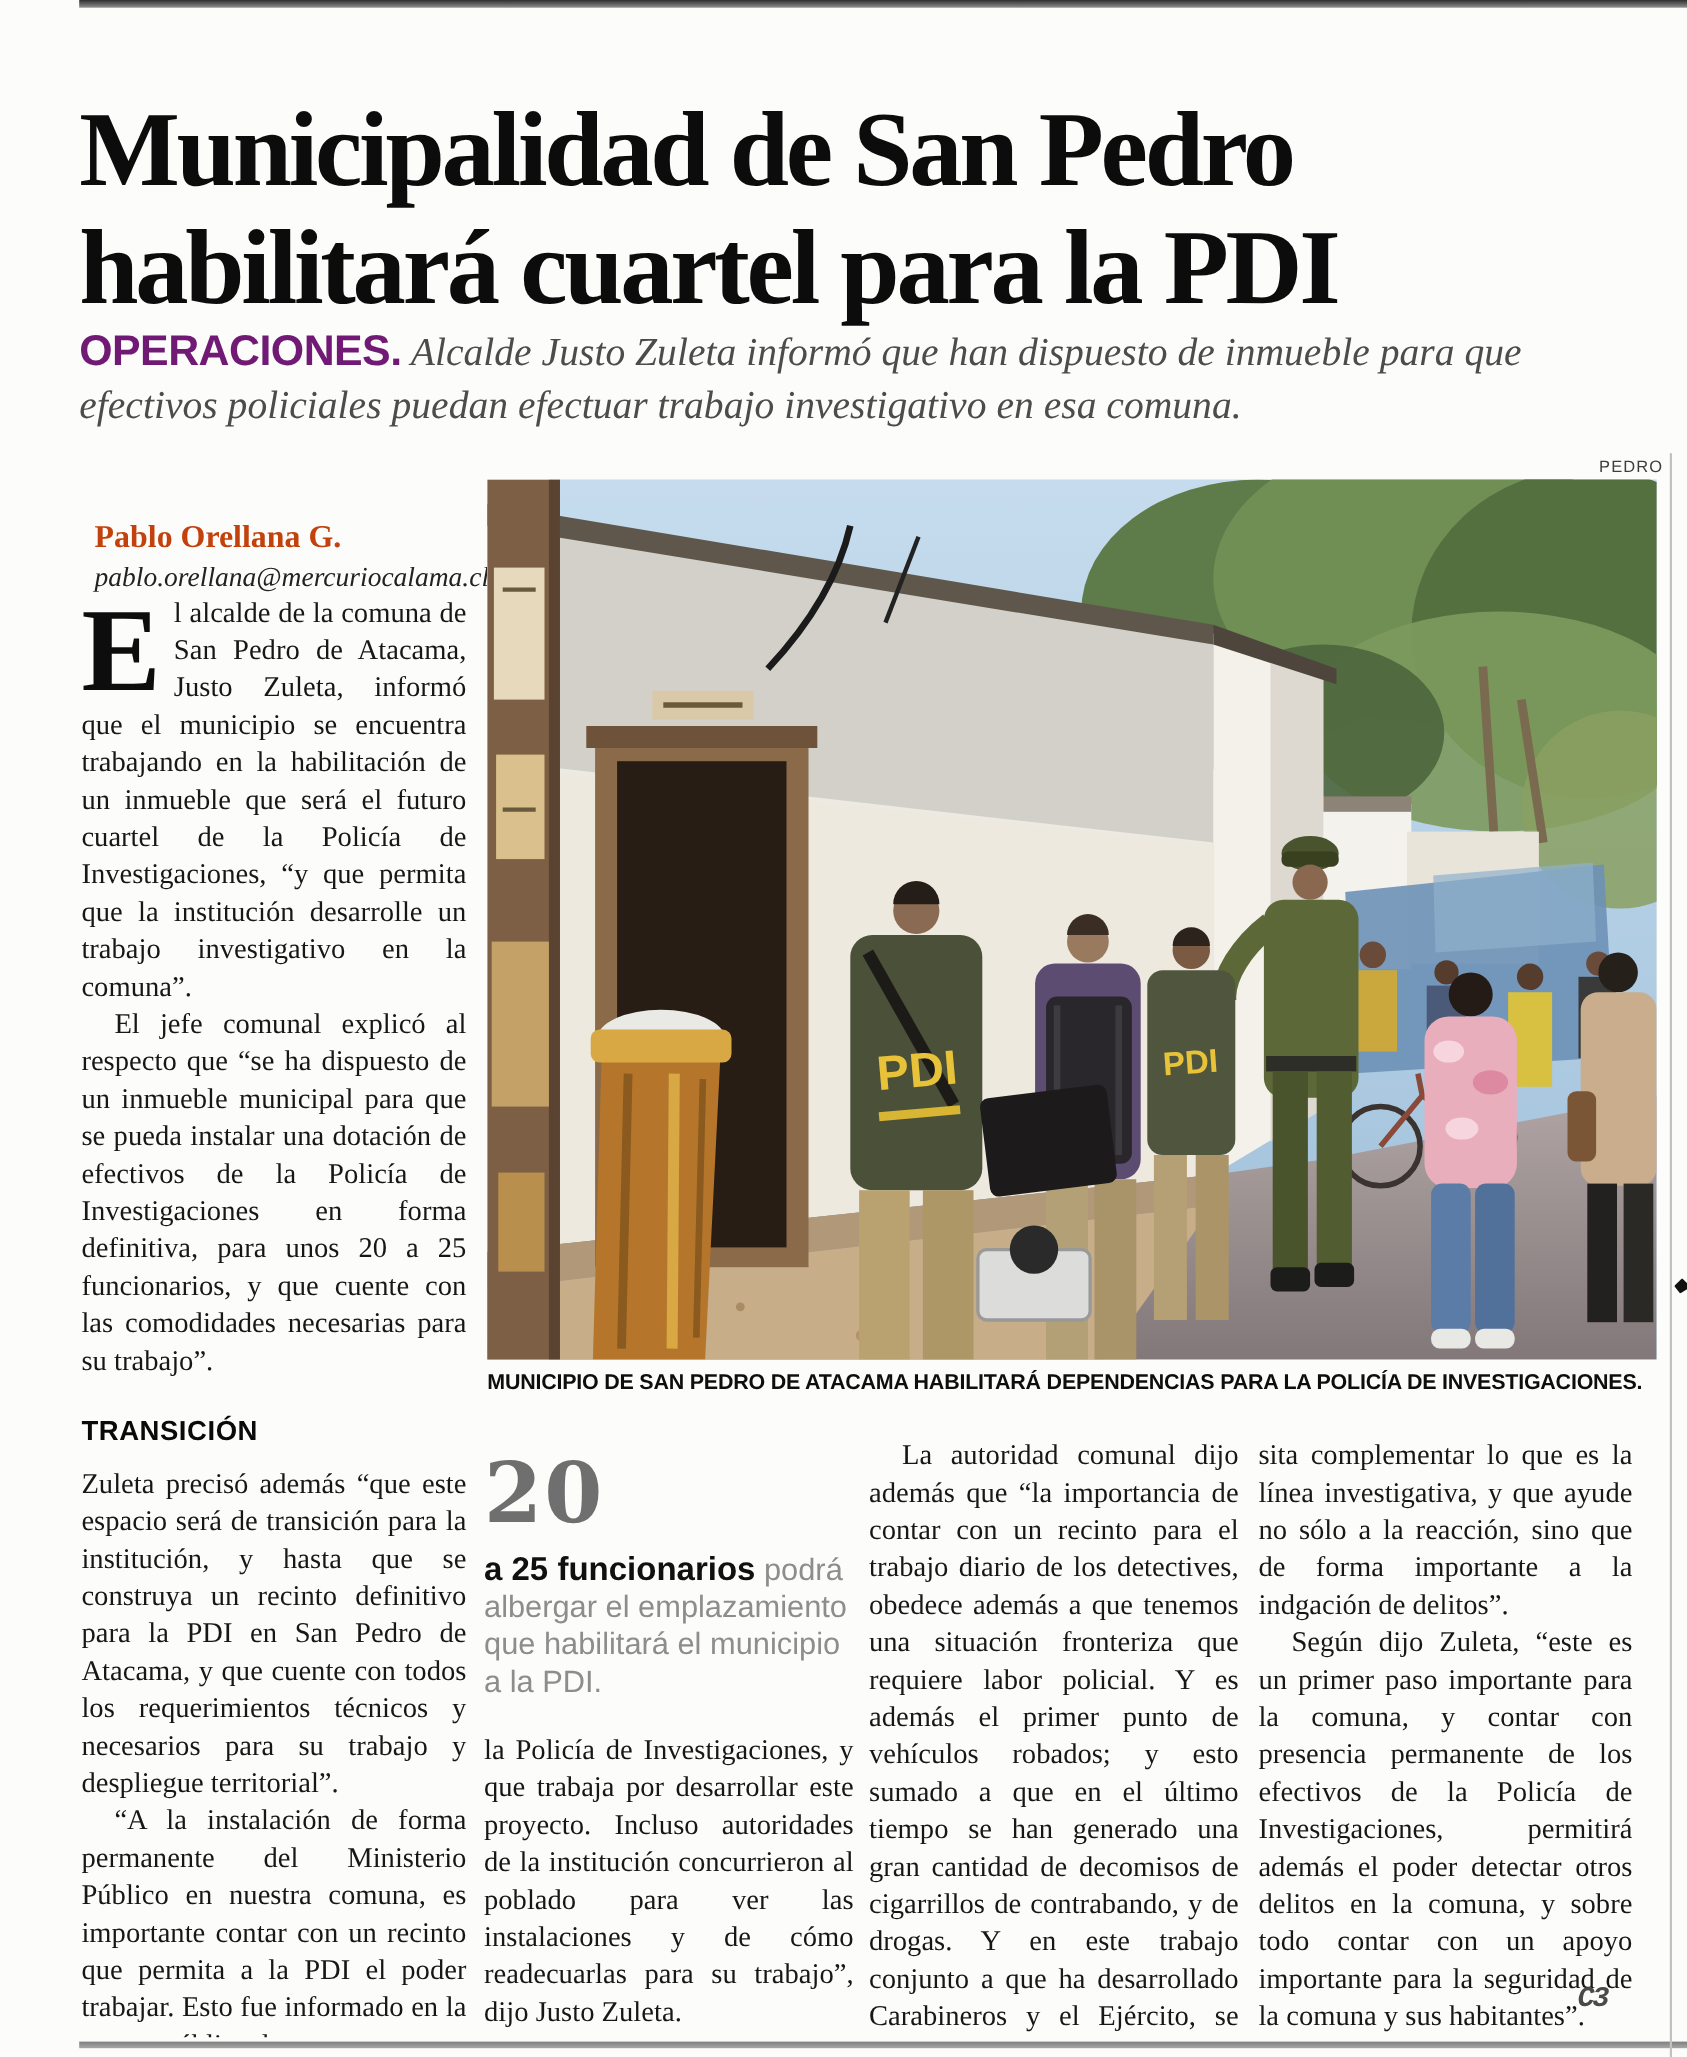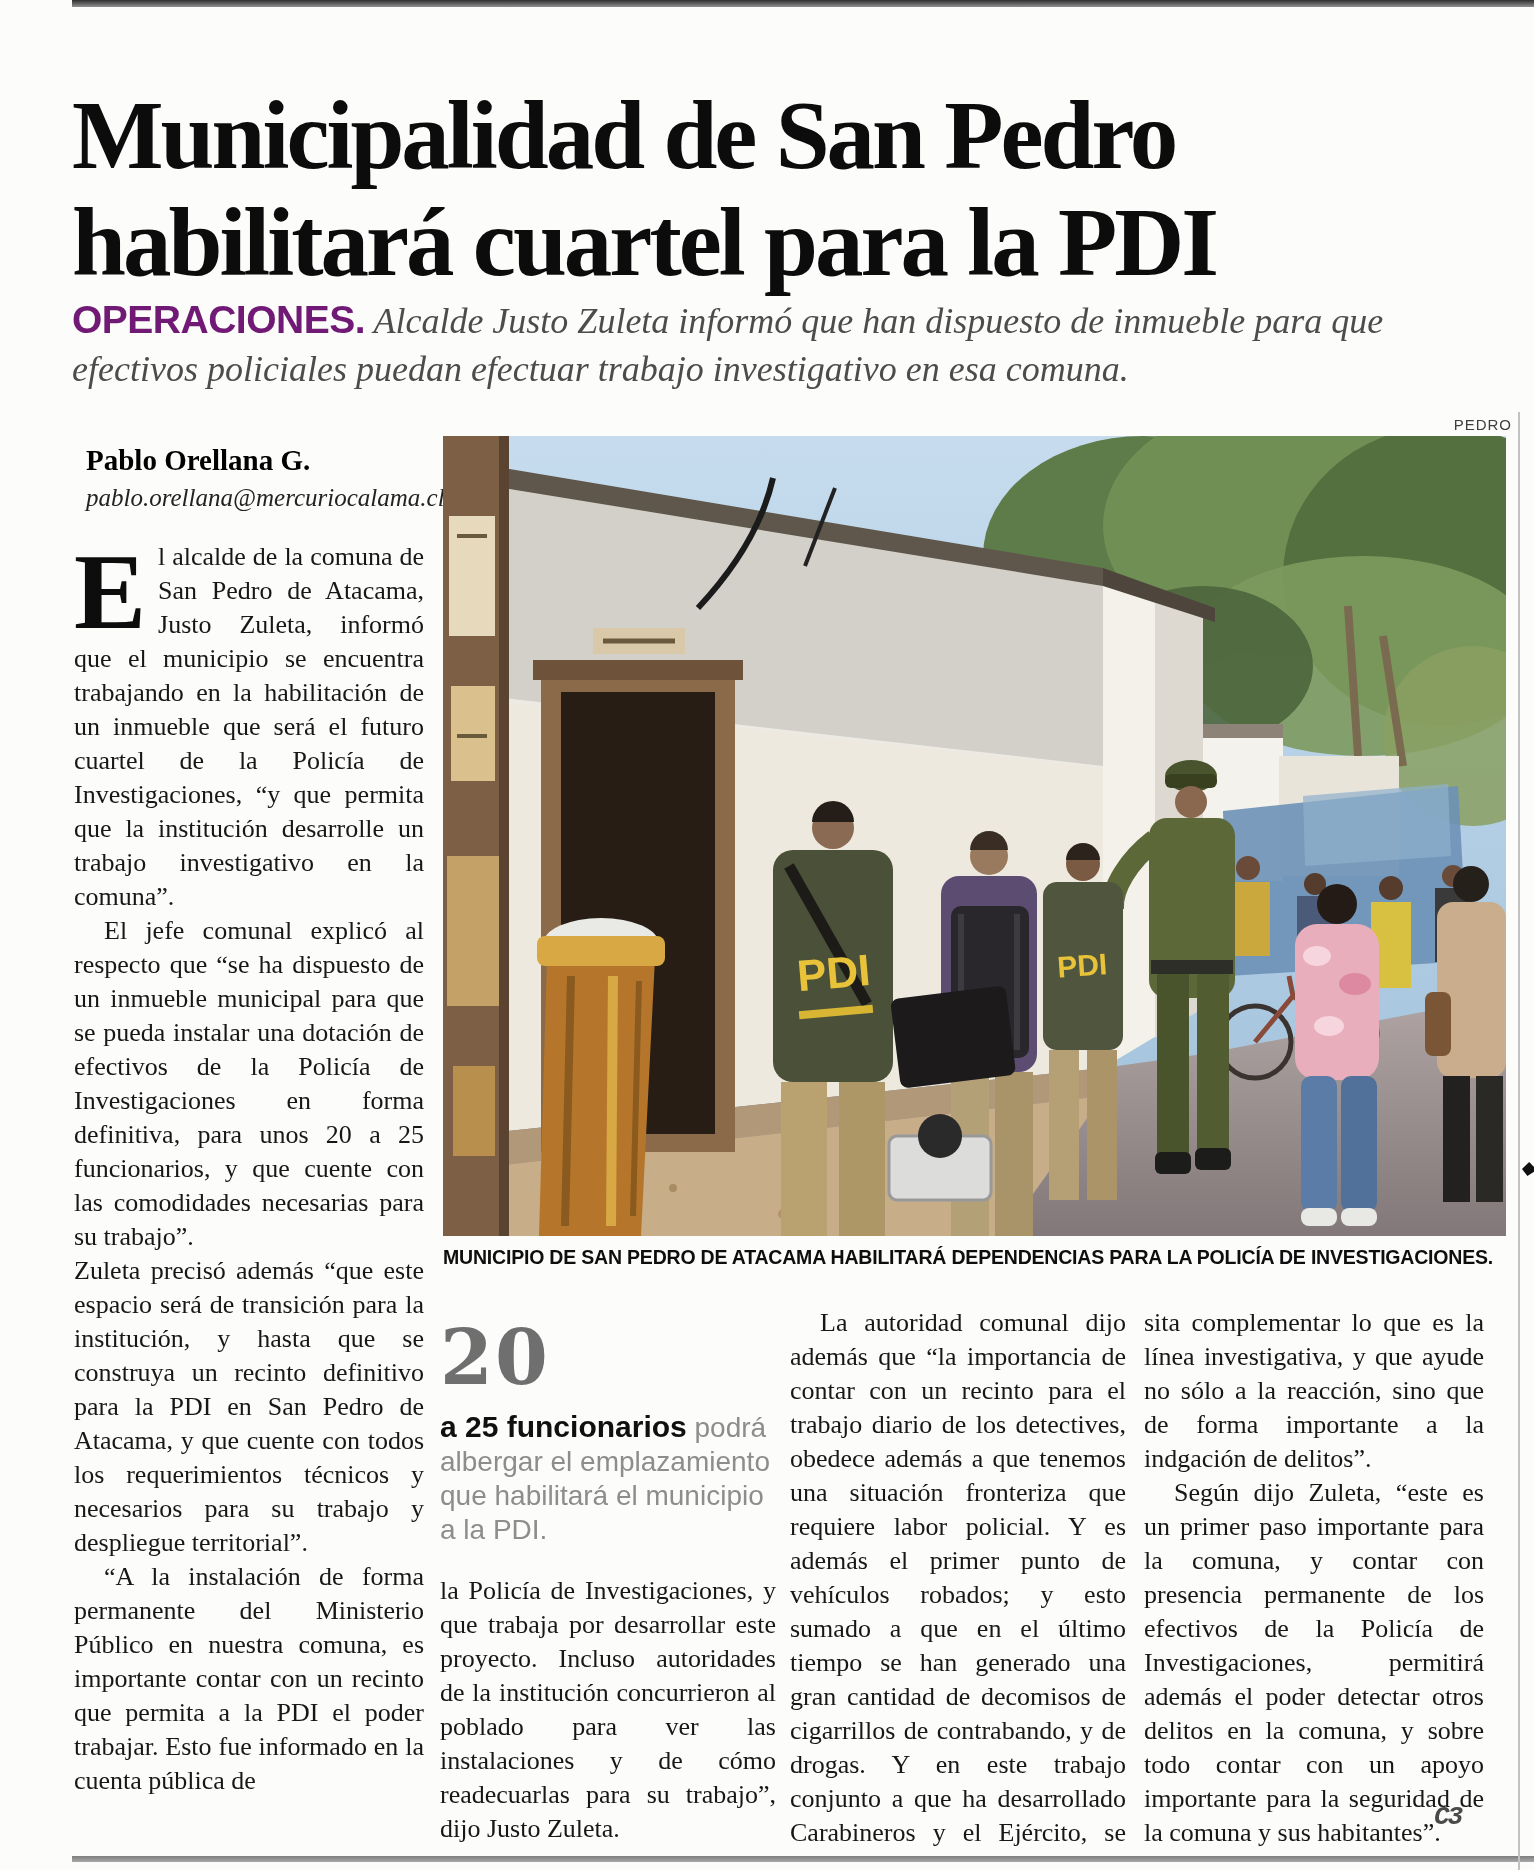--- a/index.html
+++ b/index.html
@@ -22,21 +22,21 @@
   
   .deck{position:absolute;left:72px;top:296px;width:1424px;
     font-size:36px;line-height:48px;font-style:italic;color:#4c4c4c;}
   .kicker{font-style:normal;font-family:"Liberation Sans",sans-serif;
     font-weight:bold;font-size:39px;color:#701a75;letter-spacing:-0.5px;}
   
   .credit{position:absolute;right:22px;top:416px;
     font-family:"Liberation Sans",sans-serif;font-size:15px;letter-spacing:1px;color:#3e3e3e;}
   
   .byline{position:absolute;left:86px;top:444px;width:340px;}
-  .byline .author{font-weight:bold;font-size:29px;color:#000000;}
+  .byline .author{font-weight:bold;font-size:29px;color:#c2410c;margin-top:28px;}
   .byline .email{font-style:italic;font-size:25px;color:#222;margin-top:7px;}
   
   .bodycol{font-size:26px;line-height:34px;text-align:justify;color:#171717;
     hyphens:auto;-webkit-hyphens:auto;overflow:hidden;}
   .bodycol p{margin:0;}
   .indent{text-indent:30px;}
   .col1{position:absolute;left:74px;top:540px;width:350px;height:1312px;}
   .dropcap{float:left;font-weight:bold;font-size:108px;line-height:88px;
     padding:8px 12px 0 0;color:#0d0d0d;}
   .subhead{font-family:"Liberation Sans",sans-serif;font-weight:bold;
@@ -75,20 +75,21 @@
   <div class="credit">PEDRO</div>
 
   <div class="byline">
     <div class="author">Pablo Orellana G.</div>
     <div class="email">pablo.orellana@mercuriocalama.cl</div>
   </div>
 
   <div class="bodycol col1">
     <p><span class="dropcap">E</span><span>l alcalde de la comuna de San Pedro de Atacama, Justo Zuleta, informó que el municipio se encuentra trabajando en la habilitación de un inmueble que será el futuro cuartel de la Policía de Investigaciones, “y que permita que la institución desarrolle un trabajo investigativo en la comuna”.</span></p>
     <p class="indent">El jefe comunal explicó al respecto que “se ha dispuesto de un inmueble municipal para que se pueda instalar una dotación de efectivos de la Policía de Investigaciones en forma definitiva, para unos 20 a 25 funcionarios, y que cuente con las comodidades necesarias para su trabajo”.</p>
+    <div class="subhead">TRANSICIÓN</div>
     <p>Zuleta precisó además “que este espacio será de transición para la institución, y hasta que se construya un recinto definitivo para la PDI en San Pedro de Atacama, y que cuente con todos los requerimientos técnicos y necesarios para su trabajo y despliegue territorial”.</p>
     <p class="indent">“A la instalación de forma permanente del Ministerio Público en nuestra comuna, es importante contar con un recinto que permita a la PDI el poder trabajar. Esto fue informado en la cuenta pública de</p>
   </div>
 
   <div class="photo">
     <svg viewBox="0 0 1063 800" preserveAspectRatio="none">
       <defs>
         <linearGradient id="sky" x1="0" y1="0" x2="0" y2="1">
           <stop offset="0" stop-color="#c6dcee"></stop>
             <stop offset="1" stop-color="#9fc0da"></stop>

